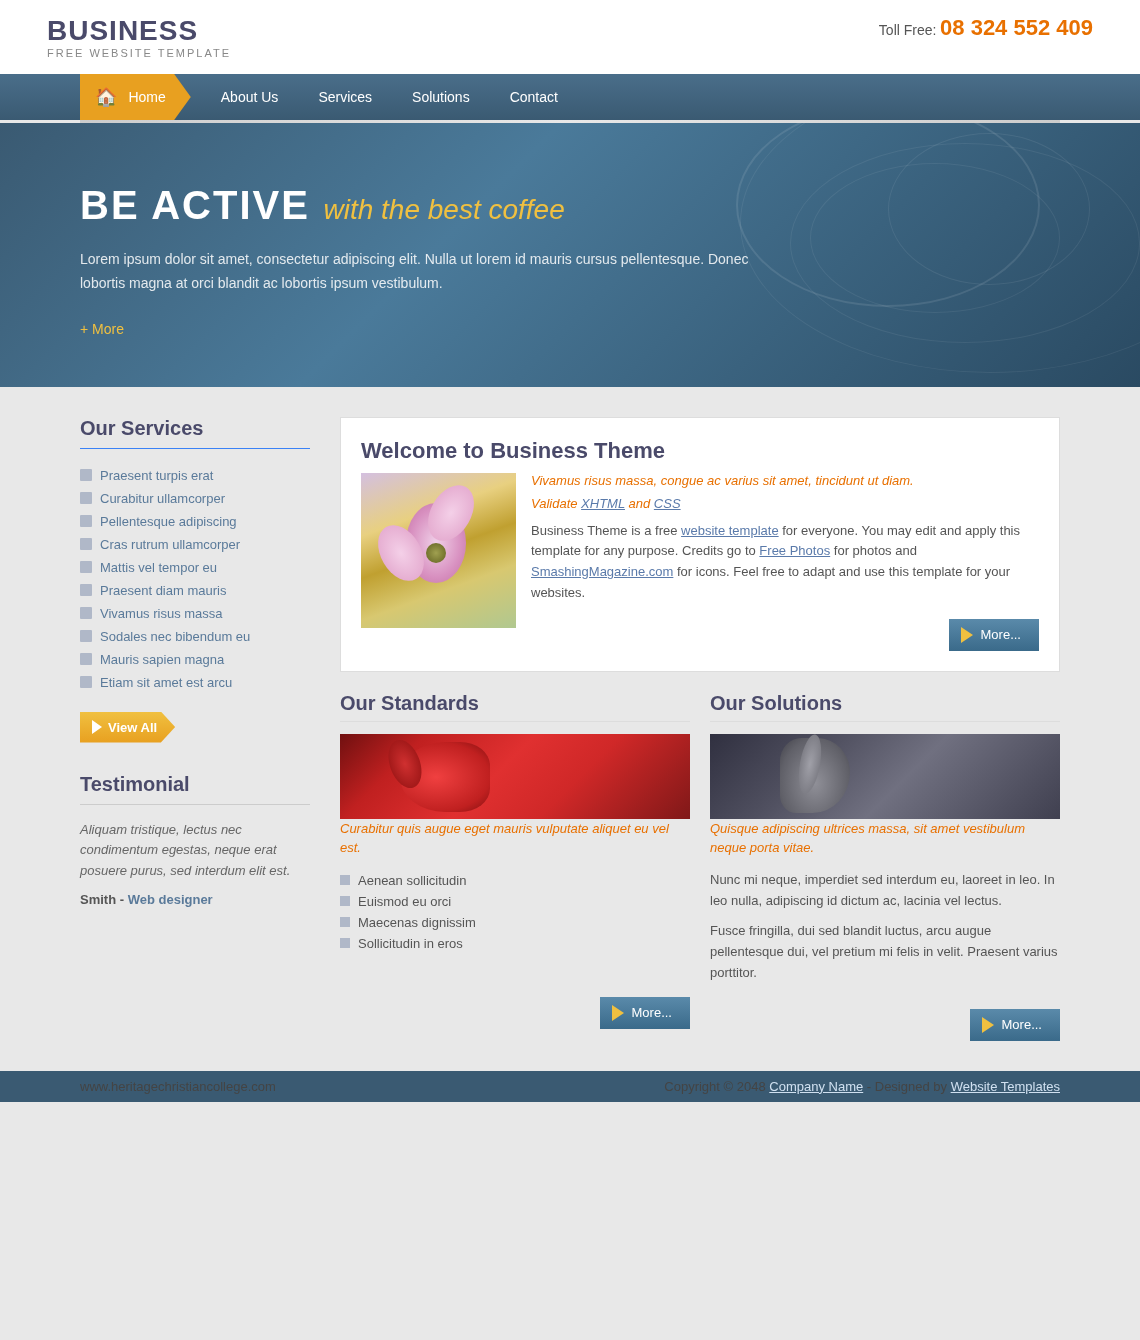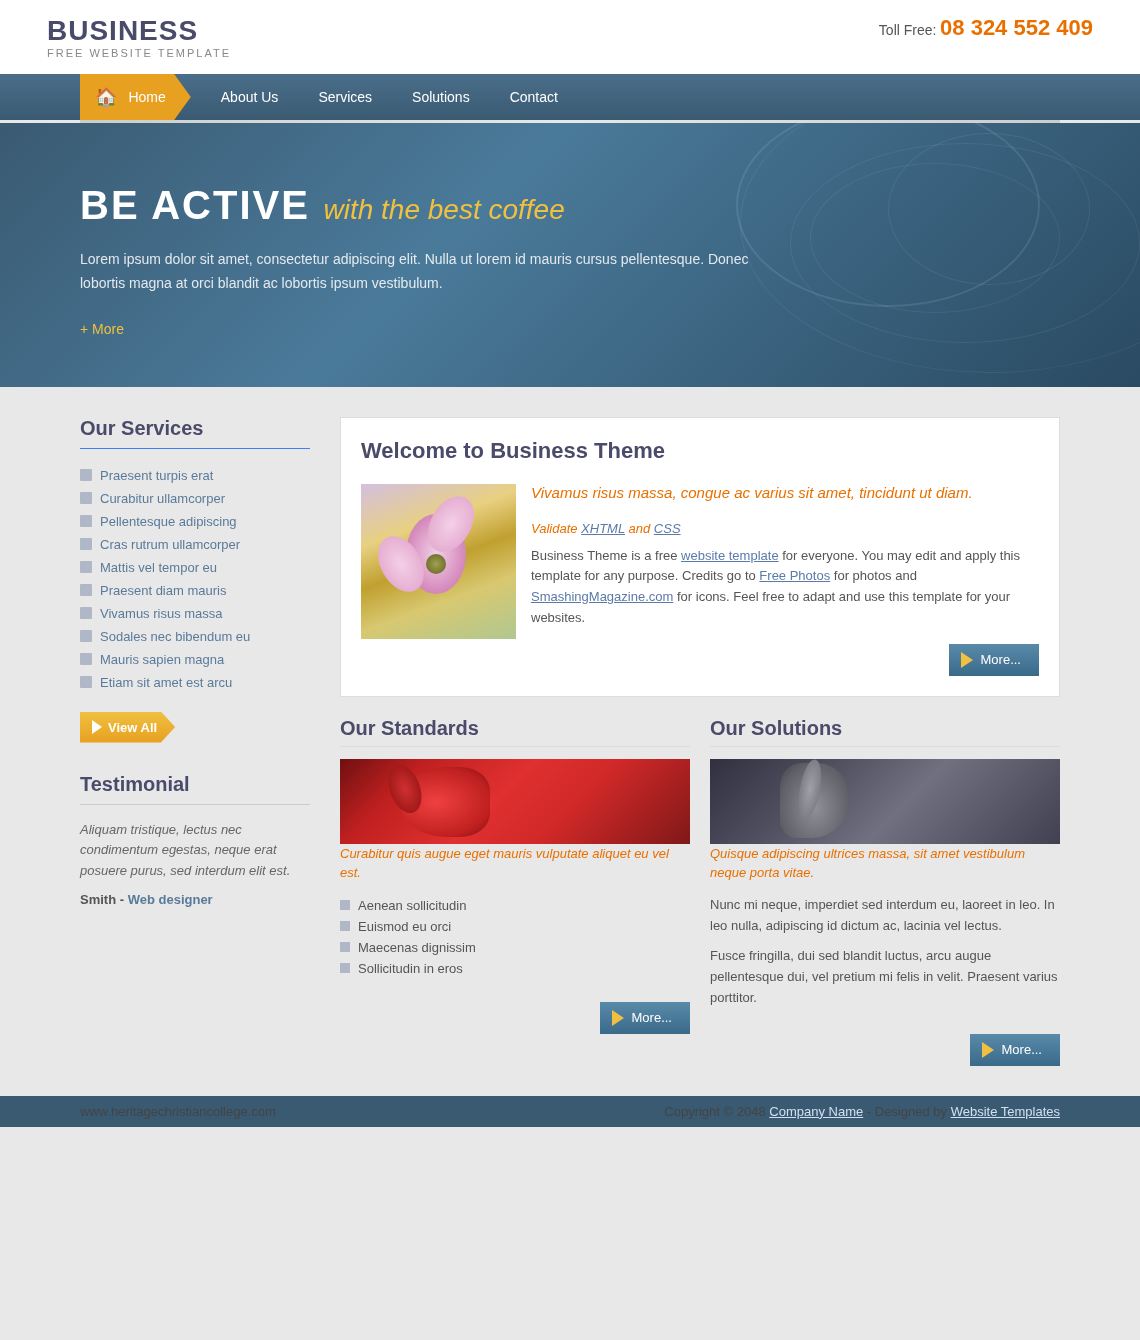--- a/index.html
+++ b/index.html
@@ -46,43 +46,43 @@
 
     
     #testimonial-section { margin-top: 30px; }
     #testimonial-title { font-size: 20px; color: #4a4a6a; margin-bottom: 15px; border-bottom: 1px solid #ccc; padding-bottom: 8px; }
     #testimonial-text { font-style: italic; color: #666; font-size: 13px; line-height: 1.6; }
     #testimonial-author { margin-top: 10px; font-weight: bold; color: #555; font-size: 13px; }
     #testimonial-author-link { color: #5a7a9a; text-decoration: none; }
 
     
     #welcome-section { background: #fff; padding: 20px; margin-bottom: 20px; border: 1px solid #ddd; }
-    #welcome-title { font-size: 22px; color: #4a4a6a; margin-bottom: 20px; }
+    #welcome-title { font-size: 22px; color: #4a4a6a; margin-bottom: 9px; }
     #welcome-inner { display: flex; gap: 15px; }
     #welcome-img { width: 155px; height: 155px; background: linear-gradient(135deg, #c8e0a0, #e0c080, #d0a860); flex-shrink: 0; overflow: hidden; position: relative; }
 
     #welcome-text-area { flex: 1; }
-    #welcome-italic { color: #e87000; font-style: italic; font-size: 15px; margin-bottom: 20px; }
+    #welcome-italic { color: #e87000; font-style: italic; font-size: 13px; margin-bottom: 8px; }
     #welcome-validate { color: #e87000; font-style: italic; font-size: 13px; margin-bottom: 10px; }
     #welcome-validate a { color: #5a7aaa; }
     #welcome-body { font-size: 13px; line-height: 1.6; color: #555; }
     #welcome-body a { color: #5a7aaa; }
 
     
     .more-btn { display: inline-flex; align-items: center; background: linear-gradient(to bottom, #5a8aaa, #3a6a8a); color: #fff; padding: 8px 18px 8px 12px; cursor: pointer; font-size: 13px; border: none; margin-top: 15px; }
     .more-btn-arrow { width: 0; height: 0; border-top: 8px solid transparent; border-bottom: 8px solid transparent; border-left: 12px solid #f0c040; margin-right: 8px; }
 
     
     #standards-solutions { display: flex; gap: 20px; }
     #standards-section, #solutions-section { flex: 1; }
     .section-title { font-size: 20px; color: #4a4a6a; margin-bottom: 12px; padding-bottom: 6px; border-bottom: 1px solid #ddd; }
     .section-img-fish { width: 100%; height: 85px; background: linear-gradient(135deg, #8a2020 0%, #c03030 30%, #d04040 60%, #b02828 100%); position: relative; overflow: hidden; }
     .section-img-fish2 { width: 100%; height: 85px; background: linear-gradient(135deg, #404050 0%, #606080 40%, #808090 70%, #303040 100%); position: relative; overflow: hidden; }
     .italic-desc { font-style: italic; color: #e87000; font-size: 13px; margin-bottom: 12px; line-height: 1.5; }
-    .bullet-list { list-style: none; margin-bottom: 8px; }
+    .bullet-list { list-style: none; margin-bottom: 28px; }
     .bullet-list li { display: flex; align-items: center; padding: 3px 0; font-size: 13px; color: #555; }
     .bullet-sq { width: 10px; height: 10px; background: #b0b8c8; margin-right: 8px; flex-shrink: 0; }
     .body-text { font-size: 13px; color: #555; line-height: 1.6; margin-bottom: 10px; }
 
     
     #footer { background: #3a5a72; padding: 8px 80px; display: flex; justify-content: space-between; align-items: center; }
 
     
     .hero-lines { position: absolute; right: 0; top: 0; bottom: 0; width: 400px; overflow: hidden; }
     .hero-line { position: absolute; border-radius: 50%; border: 1px solid rgba(255,255,255,0.07); }

